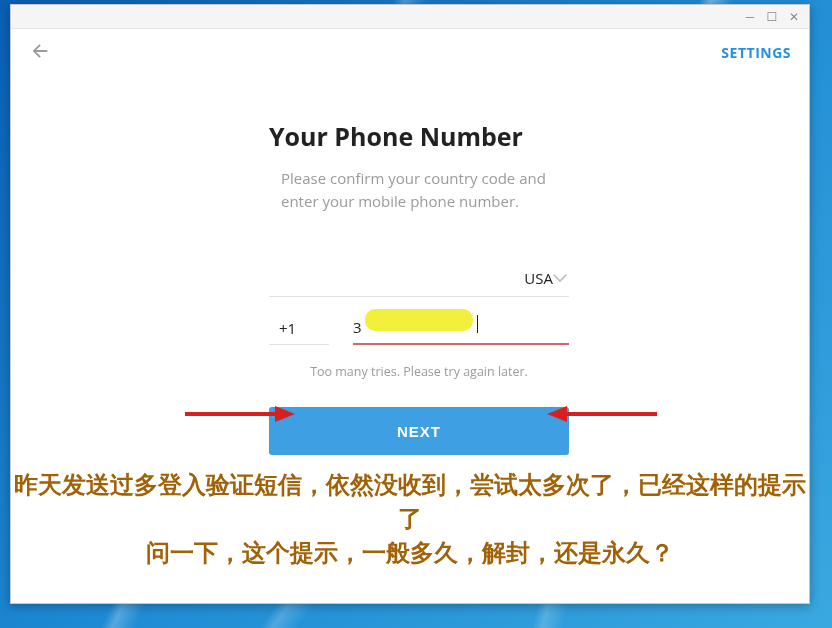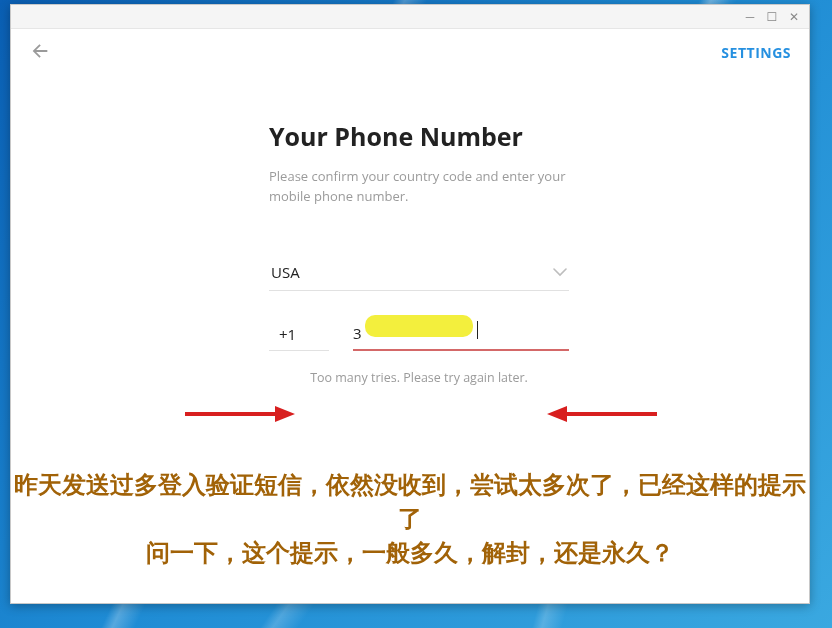--- a/index.html
+++ b/index.html
@@ -79,33 +79,34 @@
     top: 50px;
     width: 300px;
   }
   .title {
     font-size: 25px;
     font-weight: 700;
     color: #222;
     margin-bottom: 14px;
   }
   .subtitle {
-    font-size: 13px;
+    font-size: 15px;
     color: #9b9b9b;
     line-height: 1.5;
     margin-bottom: 50px;
+    margin-left: 12px;
   }
   .country-row {
     display: flex;
     align-items: center;
-    justify-content: space-between;
+    justify-content: flex-end;
     border-bottom: 1px solid #e1e1e1;
     padding: 6px 2px 8px 2px;
     cursor: pointer;
-    margin-bottom: 28px;
+    margin-bottom: 16px;
   }
   .country-label {
     font-size: 15px;
     color: #222;
   }
   .chevron {
     color: #bdbdbd;
     font-size: 12px;
   }
   .phone-row {
@@ -231,20 +232,21 @@
         <div class="cc-box">+1</div>
         <div class="num-box">
           <span class="num-value">3</span>
           <span class="redact"></span>
           <span class="caret"></span>
         </div>
       </div>
 
       <div class="error-msg">Too many tries. Please try again later.</div>
 
+      <button class="next-btn">NEXT</button>
     </div>
 
     <svg class="arrow arrow-left" viewBox="0 0 110 22">
       <line x1="0" y1="11" x2="94" y2="11" stroke="#d81f1f" stroke-width="4"></line>
       <polygon points="110,11 90,3 90,19" fill="#d81f1f"></polygon>
     </svg>
     <svg class="arrow arrow-right" viewBox="0 0 110 22">
       <line x1="110" y1="11" x2="16" y2="11" stroke="#d81f1f" stroke-width="4"></line>
       <polygon points="0,11 20,3 20,19" fill="#d81f1f"></polygon>
     </svg>

